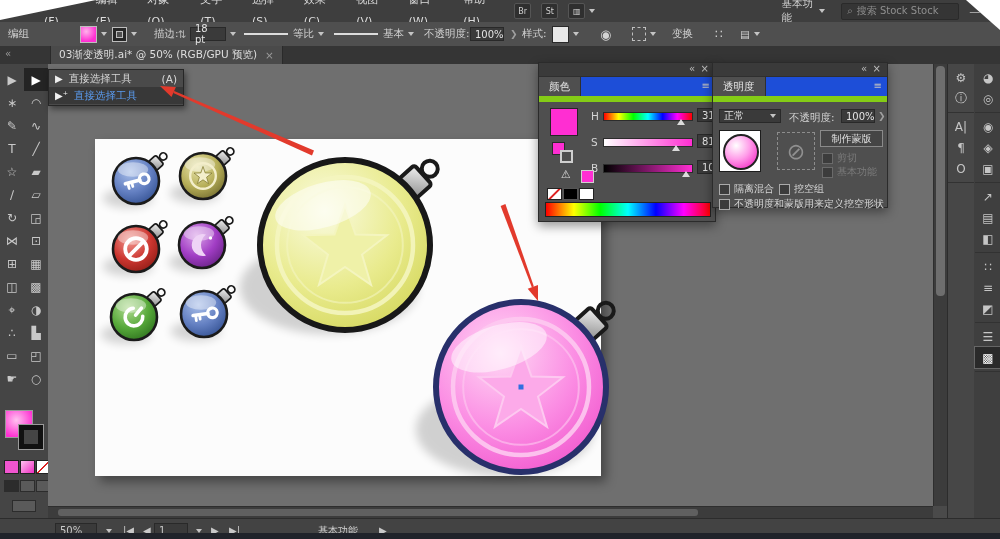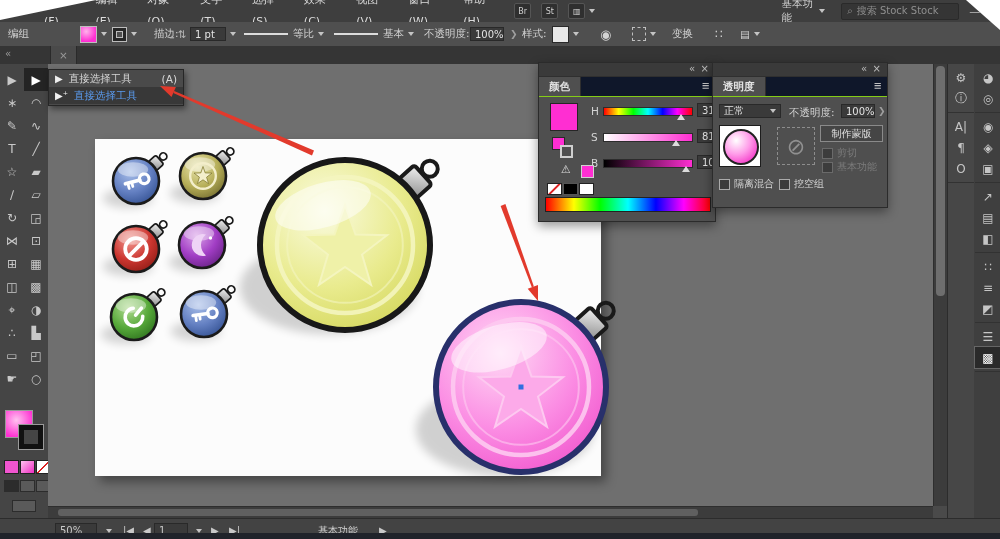--- a/index.html
+++ b/index.html
@@ -70,21 +70,21 @@
   .dock-col{position:absolute;top:0;width:26px;}
   .dock-group{border-bottom:1px solid #323232;padding:3px 0;}
   .dock-icon{width:26px;height:21px;display:flex;align-items:center;justify-content:center;
              color:#c6c6c6;font-size:12px;cursor:pointer;}
   .dock-icon.active{background:#2a2a2a;color:#fff;outline:1px solid #666;}
 
   
   .panel{background:#4f4f4f;border:1px solid #2b2b2b;box-shadow:0 4px 10px rgba(0,0,0,.4);z-index:40;}
   .p-strip{height:13px;background:#3a3a3a;position:relative;border-bottom:1px solid #2f2f2f;}
   .p-strip .pctl{position:absolute;top:0;font-size:10px;color:#bcbcbc;line-height:12px;}
-  .p-tabs{height:19px;background:#0f172a;position:relative;border-bottom:1px solid #84cc16;font-weight:bold;}
+  .p-tabs{height:19px;background:#1d4ed8;position:relative;border-bottom:6px solid #84cc16;}
   .p-tab{position:absolute;left:0;top:0;height:19px;background:#4f4f4f;display:flex;align-items:center;
          padding:0 10px;font-size:10.5px;color:#e2e2e2;border-right:1px solid #2f2f2f;}
   .p-menu{position:absolute;right:5px;top:3px;color:#c0c0c0;font-size:10px;}
   .p-body{position:relative;}
   .slider{position:absolute;height:7px;border:1px solid #2c2c2c;}
   .sl-thumb{position:absolute;top:6px;width:0;height:0;border-left:4px solid transparent;
             border-right:4px solid transparent;border-bottom:6px solid #dcdcdc;}
   .unit{font-size:9px;color:#cfcfcf;}
   .cpx{position:absolute;font-size:10.5px;color:#d4d4d4;}
   .checkrow{position:absolute;display:flex;align-items:center;gap:4px;font-size:10px;color:#d4d4d4;}
@@ -154,21 +154,21 @@
         <span class="swatch-fill"></span>
         <span class="chev"></span>
       </span>
     <span class="cb" style="left:112px">
         <span class="swatch-stroke"></span>
         <span class="chev"></span>
       </span>
     <span class="cb" style="left:154px">描边:</span>
     <span class="cb" style="left:178px;color:#b5b5b5">⇅</span>
     <span class="cb" style="left:190px">
-        <span class="well" style="width:36px">1 pt</span>
+        <span class="well" style="width:36px">18 pt</span>
         <span class="chev"></span>
       </span>
     <span class="cb" style="left:244px">
         <span class="line-prev"></span>
         <span>等比</span>
         <span class="chev"></span>
       </span>
     <span class="cb" style="left:334px">
         <span class="line-prev"></span>
         <span>基本</span>
@@ -193,20 +193,21 @@
     <span class="cb" style="left:715px;font-size:12px">∷</span>
     <span class="cb" style="left:740px">
         <span>▤</span>
         <span class="chev"></span>
       </span>
   </div>
 
   <div id="tabbar" class="abs">
     <span class="abs" style="left:5px;top:2px;color:#9a9a9a;font-size:10px">«</span>
     <div id="doc-tab">
+      <span>03渐变透明.ai* @ 50% (RGB/GPU 预览)</span>
       <span class="dim">×</span>
     </div>
   </div>
 
   <div id="toolbar" class="abs">
     <div id="tools">
         <div class="tool">▶</div>
         <div class="tool active">▶</div>
         <div class="tool">∗</div>
         <div class="tool">◠</div>
@@ -541,20 +542,24 @@
           <span>基本功能</span>
       </div>
       <div class="checkrow" style="left:6px;top:80px">
         <span class="cbx"></span>
           <span>隔离混合</span>
       </div>
       <div class="checkrow" style="left:66px;top:80px">
         <span class="cbx"></span>
           <span>挖空组</span>
       </div>
+      <div class="checkrow" style="left:6px;top:95px">
+        <span class="cbx"></span>
+          <span>不透明度和蒙版用来定义挖空形状</span>
+      </div>
     </div>
   </div>
 
   <div id="statusbar" class="abs">
     <span class="sb well" style="left:55px;top:4px;width:42px">50%</span>
     <span class="sb" style="left:102px;top:4px">
         <span class="chev"></span>
       </span>
     <span class="sb nav-glyph" style="left:120px;top:4px">|◀</span>
     <span class="sb nav-glyph" style="left:140px;top:4px">◀</span>

